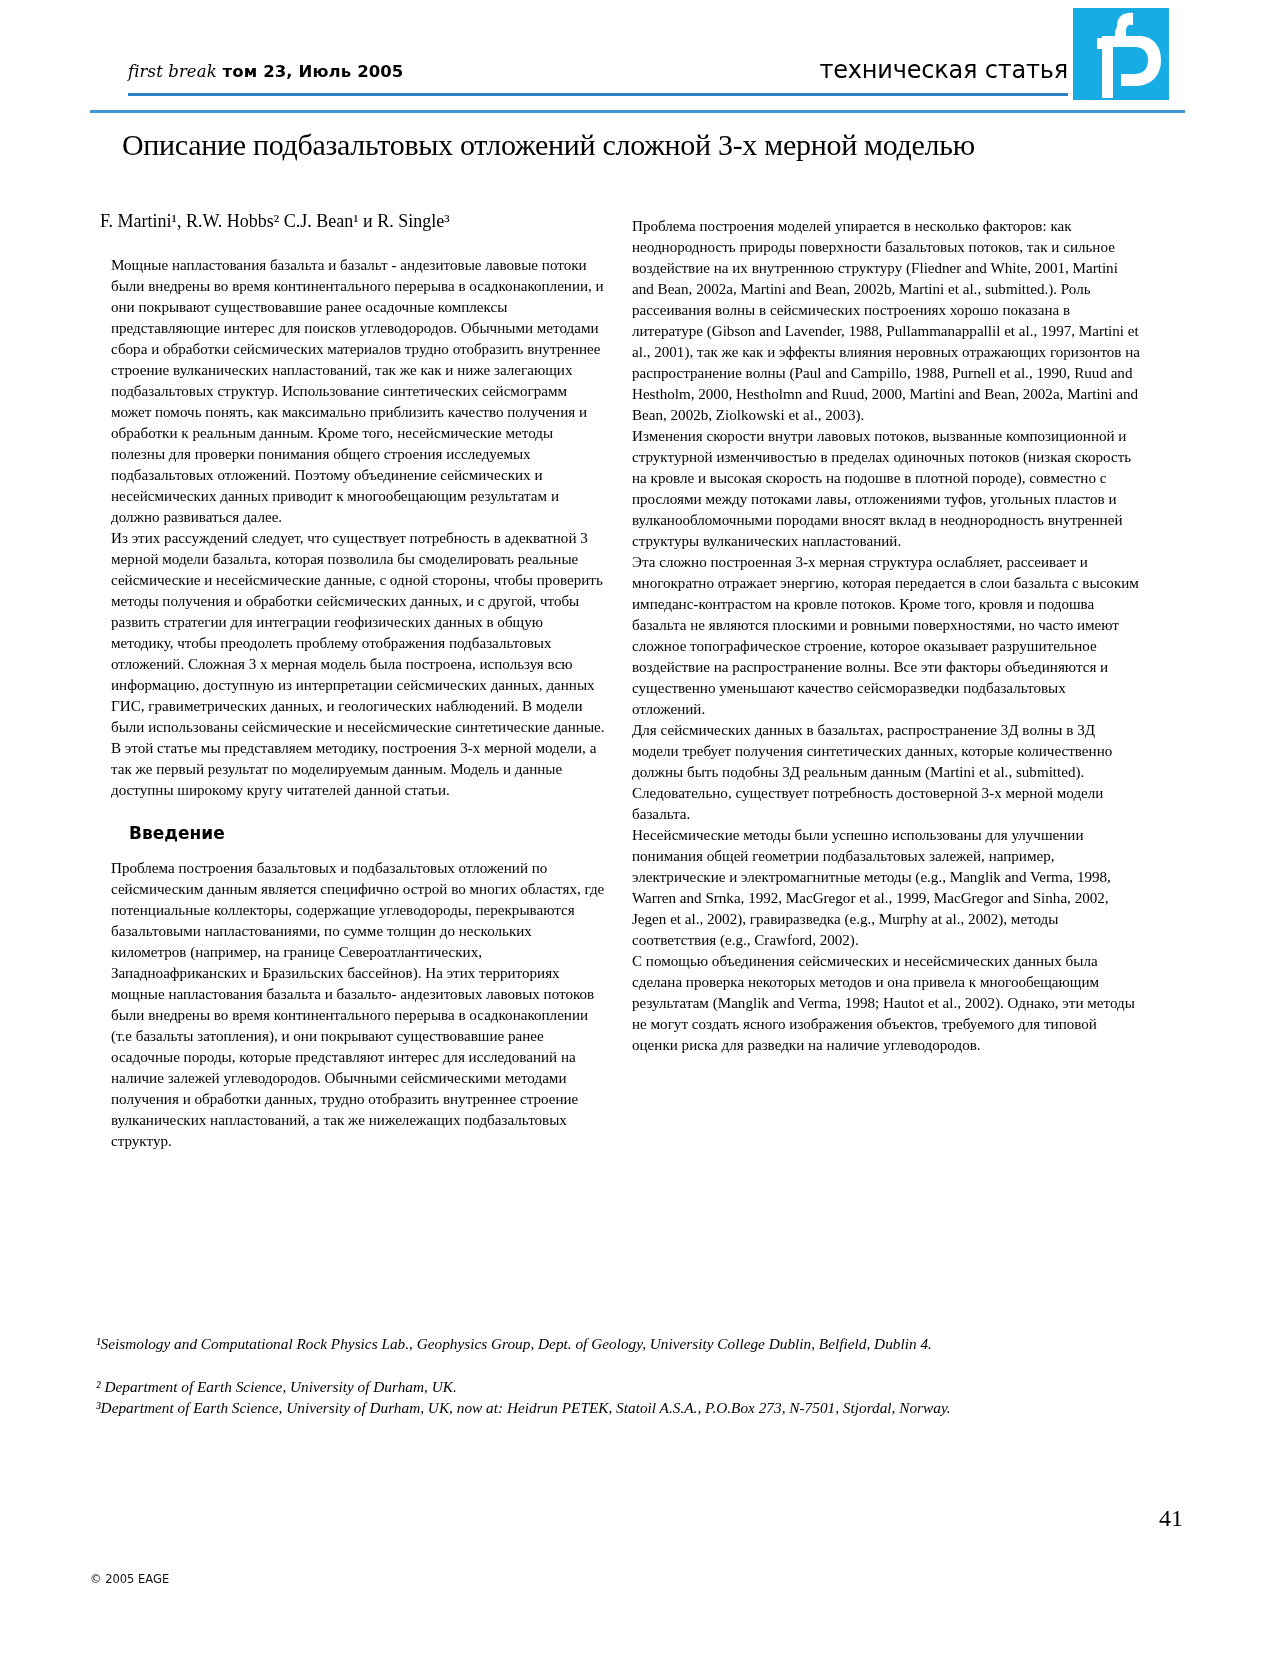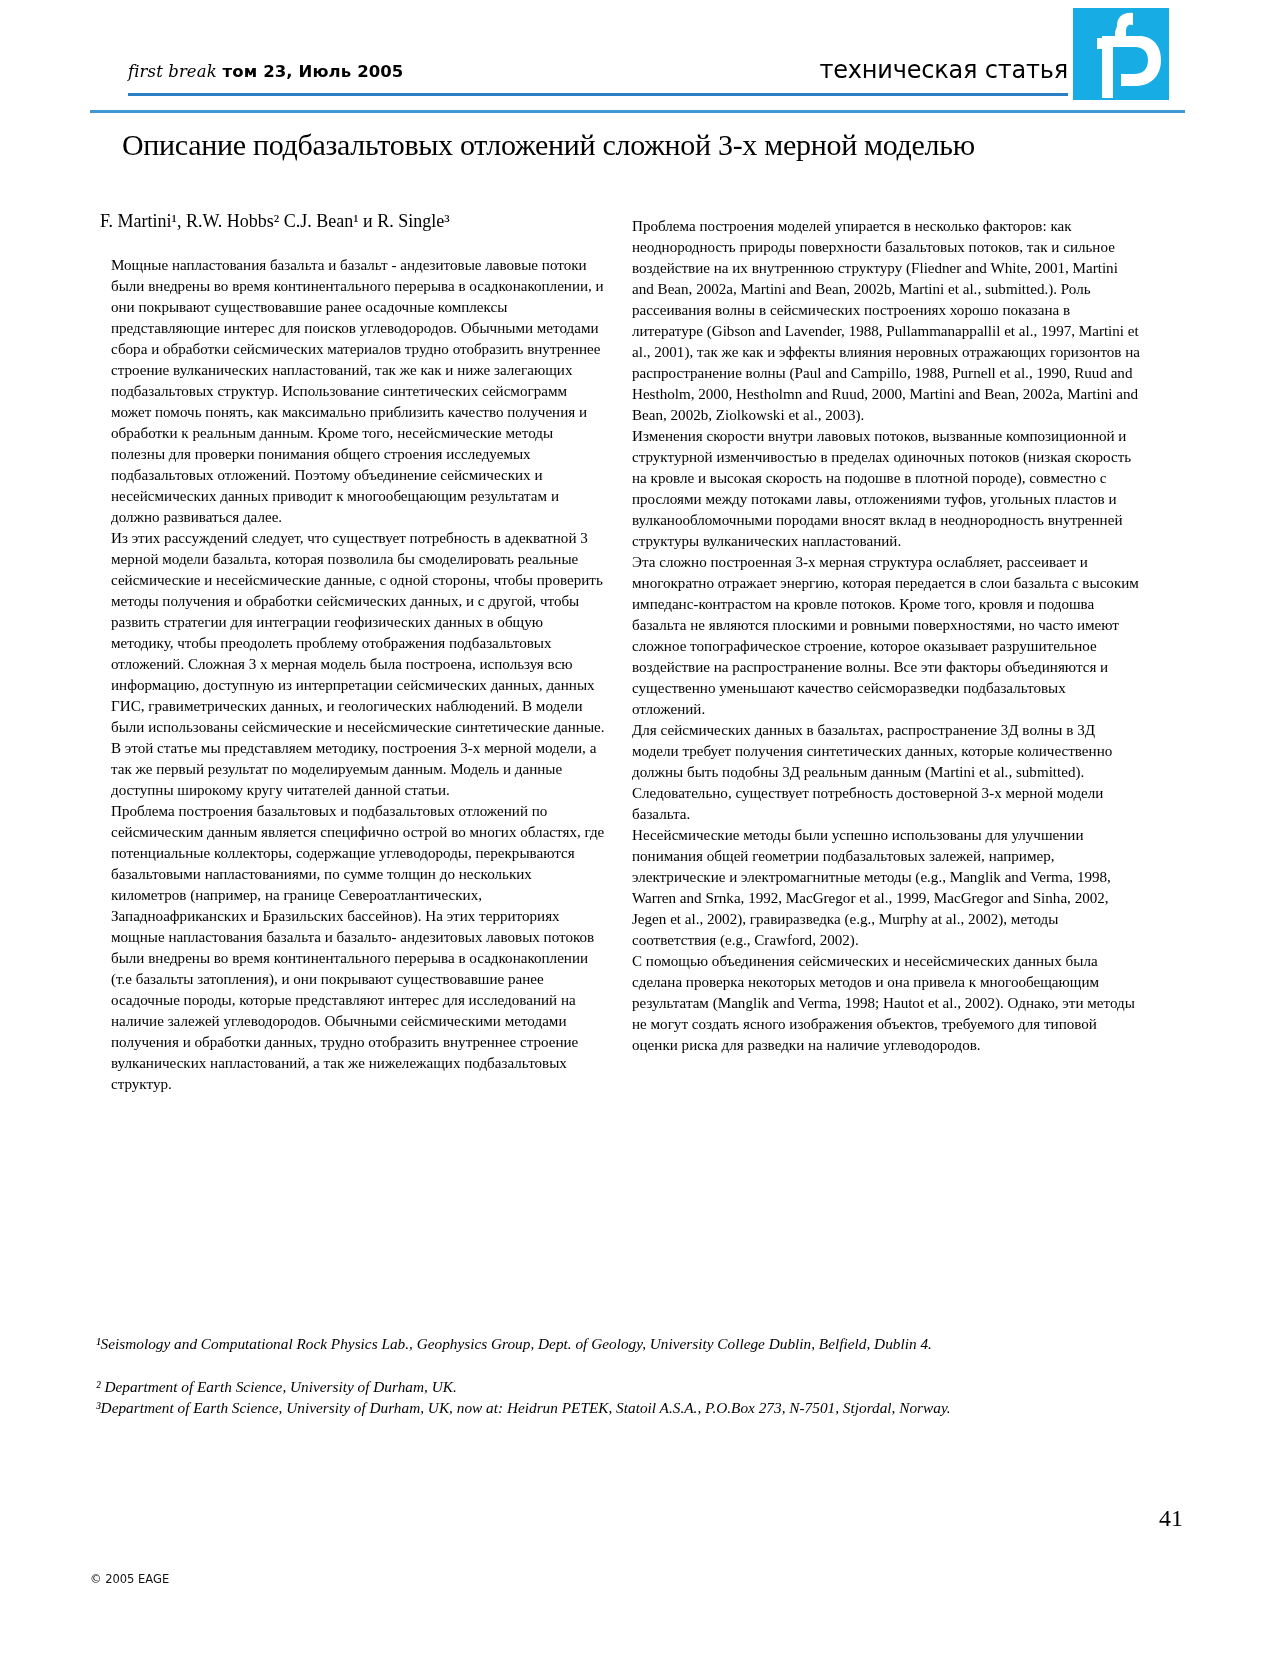--- a/index.html
+++ b/index.html
@@ -191,20 +191,21 @@
 
   <div class="rule-top"></div>
   <div class="rule-full"></div>
 
   <div class="title-ru">Описание подбазальтовых отложений сложной 3-х мерной моделью</div>
   <div class="authors">F. Martini¹, R.W. Hobbs² C.J. Bean¹ и R. Single³</div>
 
   <div class="col col-left">
     <p>Мощные  напластования  базальта и базальт - андезитовые лавовые потоки были внедрены во время континентального перерыва в осадконакоплении, и они покрывают существовавшие ранее осадочные комплексы представляющие интерес для поисков углеводородов. Обычными методами сбора и обработки сейсмических материалов трудно отобразить   внутреннее строение вулканических напластований,  так  же как и ниже залегающих подбазальтовых  структур. Использование синтетических сейсмограмм может помочь понять, как максимально приблизить качество получения и обработки к реальным данным. Кроме того, несейсмические методы полезны для проверки понимания общего строения исследуемых подбазальтовых отложений. Поэтому объединение сейсмических и несейсмических данных приводит к многообещающим результатам и должно развиваться далее.</p>
     <p>Из этих рассуждений следует, что существует потребность в адекватной 3 мерной модели базальта, которая позволила бы смоделировать реальные сейсмические и несейсмические данные, с одной стороны, чтобы проверить методы получения и обработки сейсмических данных, и с другой, чтобы развить стратегии для интеграции геофизических данных в общую  методику, чтобы преодолеть проблему отображения подбазальтовых отложений. Сложная 3 х мерная модель была построена, используя всю информацию, доступную из интерпретации сейсмических данных, данных ГИС, гравиметрических данных, и геологических наблюдений.  В модели были использованы сейсмические и несейсмические синтетические данные. В этой статье мы представляем методику, построения 3-х мерной модели, а так же первый результат по моделируемым данным. Модель и данные доступны широкому кругу читателей данной статьи.</p>
+    <div class="sub-head">Введение</div>
     <p>Проблема построения  базальтовых и подбазальтовых отложений по сейсмическим данным является специфично острой во многих областях, где потенциальные коллекторы, содержащие  углеводороды, перекрываются базальтовыми напластованиями,  по сумме толщин   до  нескольких километров (например, на границе Североатлантических, Западноафриканских и Бразильских бассейнов). На этих территориях мощные напластования базальта и базальто- андезитовых  лавовых потоков были внедрены  во время континентального перерыва в осадконакоплении  (т.е базальты затопления), и они покрывают  существовавшие ранее осадочные породы, которые представляют интерес  для исследований на наличие залежей углеводородов. Обычными сейсмическими  методами  получения и обработки данных, трудно отобразить внутреннее строение вулканических напластований,  а так же  нижележащих подбазальтовых структур.</p>
   </div>
 
   <div class="col col-right">
     <p>Проблема построения  моделей упирается  в несколько факторов: как неоднородность природы поверхности базальтовых потоков, так  и сильное воздействие на  их внутреннюю структуру  (Fliedner  and  White,  2001, Martini and Bean, 2002a, Martini and Bean, 2002b, Martini et  al., submitted.).  Роль рассеивания волны в  сейсмических построениях  хорошо показана  в литературе (Gibson  and Lavender, 1988, Pullammanappallil et al., 1997, Martini et   al., 2001), так же как и эффекты влияния  неровных отражающих горизонтов на распространение волны (Paul and Campillo, 1988, Purnell et al., 1990,  Ruud  and  Hestholm, 2000,  Hestholmn  and  Ruud, 2000, Martini and Bean, 2002a, Martini and Bean, 2002b, Ziolkowski et al., 2003).</p>
     <p>Изменения скорости внутри лавовых потоков, вызванные композиционной  и структурной изменчивостью в пределах одиночных потоков (низкая скорость на кровле и высокая скорость на подошве в плотной породе), совместно с прослоями между потоками лавы, отложениями туфов, угольных пластов и вулканообломочными породами  вносят вклад в неоднородность  внутренней структуры вулканических напластований.</p>
     <p>Эта сложно построенная 3-х мерная структура ослабляет, рассеивает и многократно отражает энергию, которая передается  в слои базальта с высоким импеданс-контрастом на кровле потоков. Кроме того, кровля и подошва базальта не являются плоскими и  ровными поверхностями, но часто имеют сложное топографическое строение, которое оказывает разрушительное воздействие на распространение волны. Все эти факторы объединяются и существенно уменьшают качество сейсморазведки подбазальтовых отложений.</p>
     <p>Для сейсмических данных в базальтах, распространение 3Д волны в 3Д модели требует получения синтетических данных, которые количественно должны  быть подобны 3Д реальным данным (Martini et al., submitted). Следовательно, существует потребность достоверной 3-х мерной модели базальта.</p>
     <p>Несейсмические методы были успешно использованы для улучшении понимания общей геометрии  подбазальтовых залежей, например, электрические и электромагнитные методы (e.g.,  Manglik  and Verma, 1998, Warren and Srnka, 1992, MacGregor et al., 1999, MacGregor and Sinha, 2002, Jegen et al., 2002), гравиразведка (e.g., Murphy at al.,  2002), методы соответствия (e.g.,  Crawford, 2002).</p>
     <p>С помощью объединения сейсмических и несейсмических данных была сделана проверка некоторых  методов и она привела к многообещающим результатам (Manglik and Verma, 1998;  Hautot et al., 2002). Однако, эти методы не могут создать ясного  изображения объектов, требуемого для типовой оценки риска для разведки на наличие углеводородов.</p>

